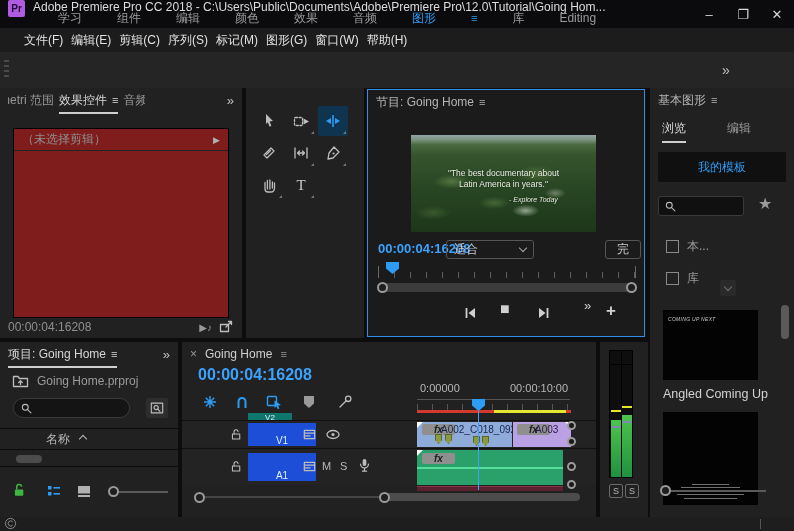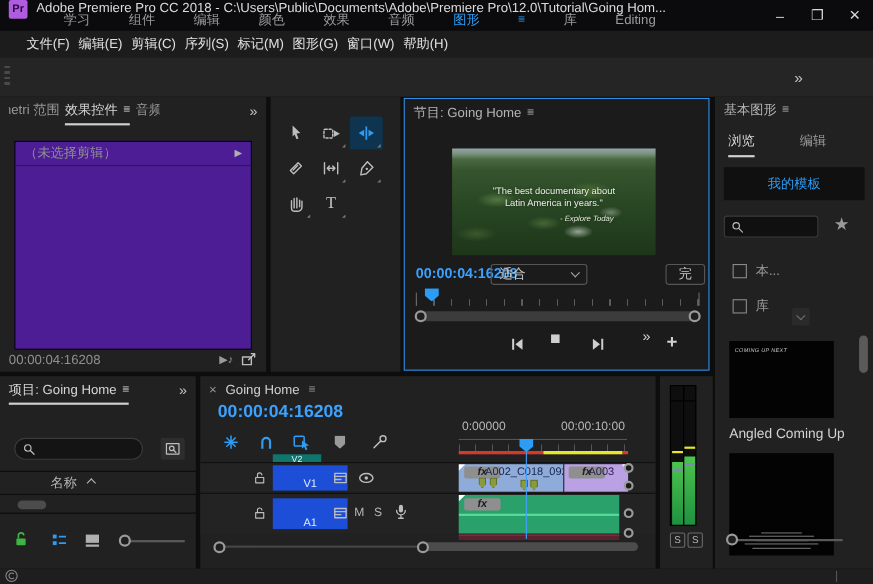--- a/index.html
+++ b/index.html
@@ -24,21 +24,21 @@
 .wstabs{position:absolute;left:58px;top:0;height:36px;display:flex;align-items:center;gap:35px;color:#9b9b9b;}
 .wstabs .act{color:#2d9cf4;}
 
 .panel{position:absolute;background:#212121;}
 .phead{height:24px;display:flex;align-items:center;padding:0 8px;color:#969696;gap:5px;}
 .ptab{display:flex;align-items:center;gap:5px;}
 .ptab.on{color:#d6d6d6;border-bottom:2px solid #cfcfcf;padding-bottom:3px;margin-top:5px;}
 .menu-ic{font-size:11px;color:inherit;}
 .ovf{margin-left:auto;color:#c0c0c0;font-size:13px;}
 
-.well{position:absolute;left:13px;top:40px;width:216px;height:190px;background:#4c1d95;border:1px solid #000;}
+.well{position:absolute;left:13px;top:40px;width:216px;height:190px;background:#7f1d1d;border:1px solid #000;}
 .wellrow{height:22px;display:flex;align-items:center;padding:0 8px;color:#8f8f8f;border-bottom:1px solid #242424;}
 .fxbottom{position:absolute;left:0;bottom:0;width:100%;height:22px;display:flex;align-items:center;padding:0 8px;color:#8f8f8f;gap:6px;}
 
 .toolgrid{position:absolute;left:8px;top:18px;display:grid;grid-template-columns:repeat(3,30px);grid-auto-rows:30px;gap:2px;}
 .tool{display:flex;align-items:center;justify-content:center;position:relative;}
 .tool.sel{background:#0e344f;border-radius:2px;}
 .tool .fly{position:absolute;right:2px;bottom:2px;width:0;height:0;border-left:3px solid transparent;border-bottom:3px solid #7a7a7a;}
 
 .pmon{border:1px solid #2e8ee8;background:#1b1b1b;}
 .video{position:absolute;left:43px;top:45px;width:185px;height:97px;overflow:hidden;
@@ -309,20 +309,27 @@
   </div>
 
   <div class="panel" style="left:0;top:342px;width:178px;height:175px;">
     <div class="phead">
       <span class="ptab on">
         <span>项目: Going Home</span>
         <span class="menu-ic">≡</span>
       </span>
       <span class="ovf">»</span>
     </div>
+    <div class="pline" style="left:12px;top:31px;">
+      <svg width="17" height="15" viewBox="0 0 17 15">
+          <path class="ico" d="M1.5 3.5 h4.5 l1.5 2 h8 v8 h-14 z"></path>
+          <path class="ico" d="M8.5 11.5 V8 M6.6 9.6 L8.5 7.7 L10.4 9.6"></path>
+        </svg>
+      <span>Going Home.prproj</span>
+    </div>
     <div class="inbox abs" style="left:13px;top:56px;width:117px;">
       <svg width="13" height="13" viewBox="0 0 16 16">
           <circle class="ico" cx="6.5" cy="6.5" r="3.6"></circle>
           <path class="ico" d="M9.3 9.3 L13.5 13.5"></path>
         </svg>
     </div>
     <div class="abs" style="left:146px;top:56px;width:22px;height:20px;background:#2d2d2d;border-radius:2px;display:flex;align-items:center;justify-content:center;">
       <svg width="14" height="14" viewBox="0 0 16 16">
           <rect class="ico" x="1.5" y="2.5" width="13" height="11"></rect>
           <circle class="ico" cx="7" cy="7.5" r="2.4"></circle>

